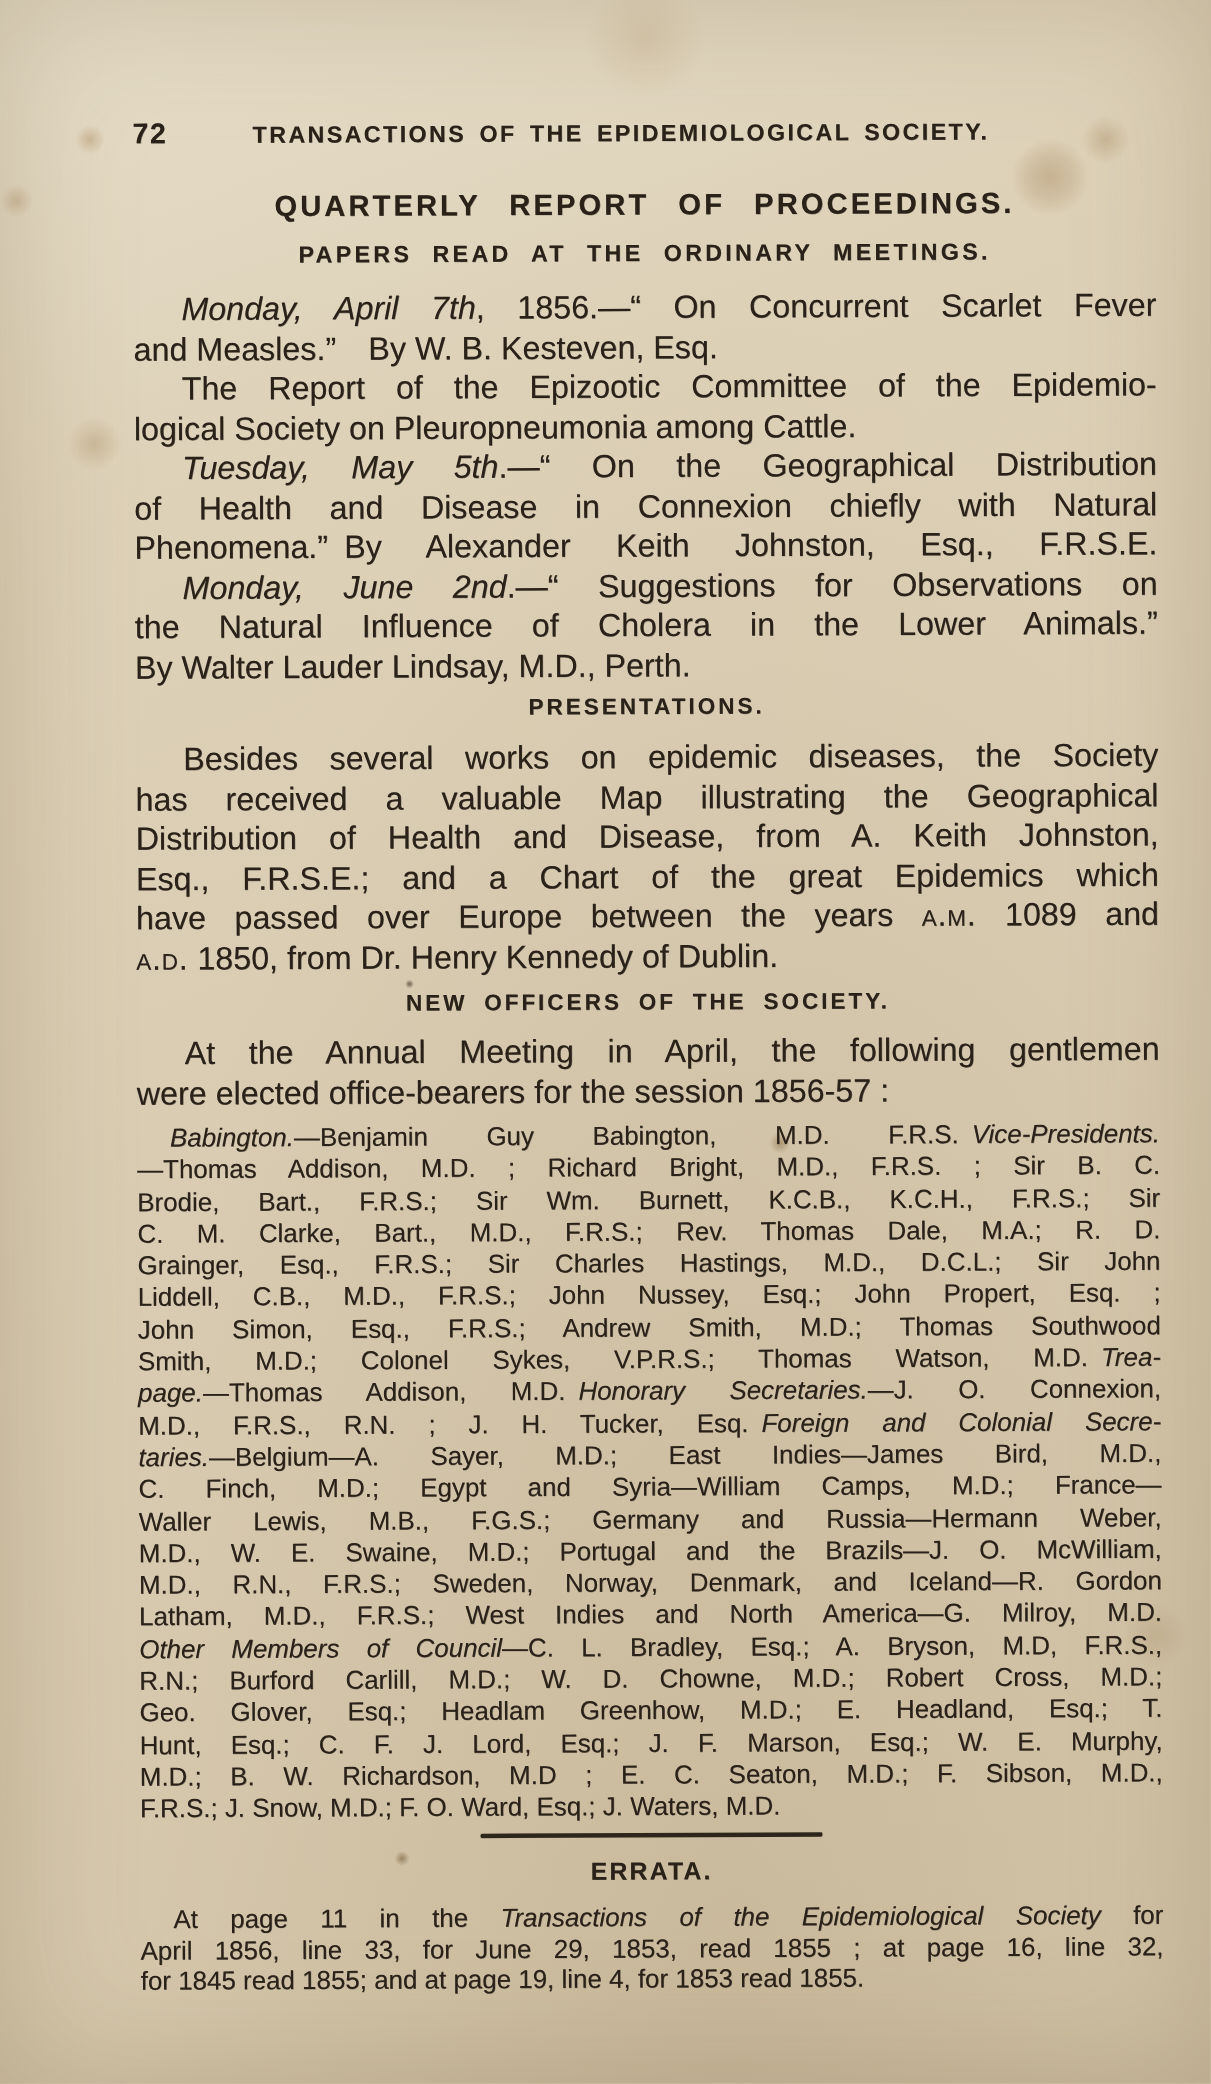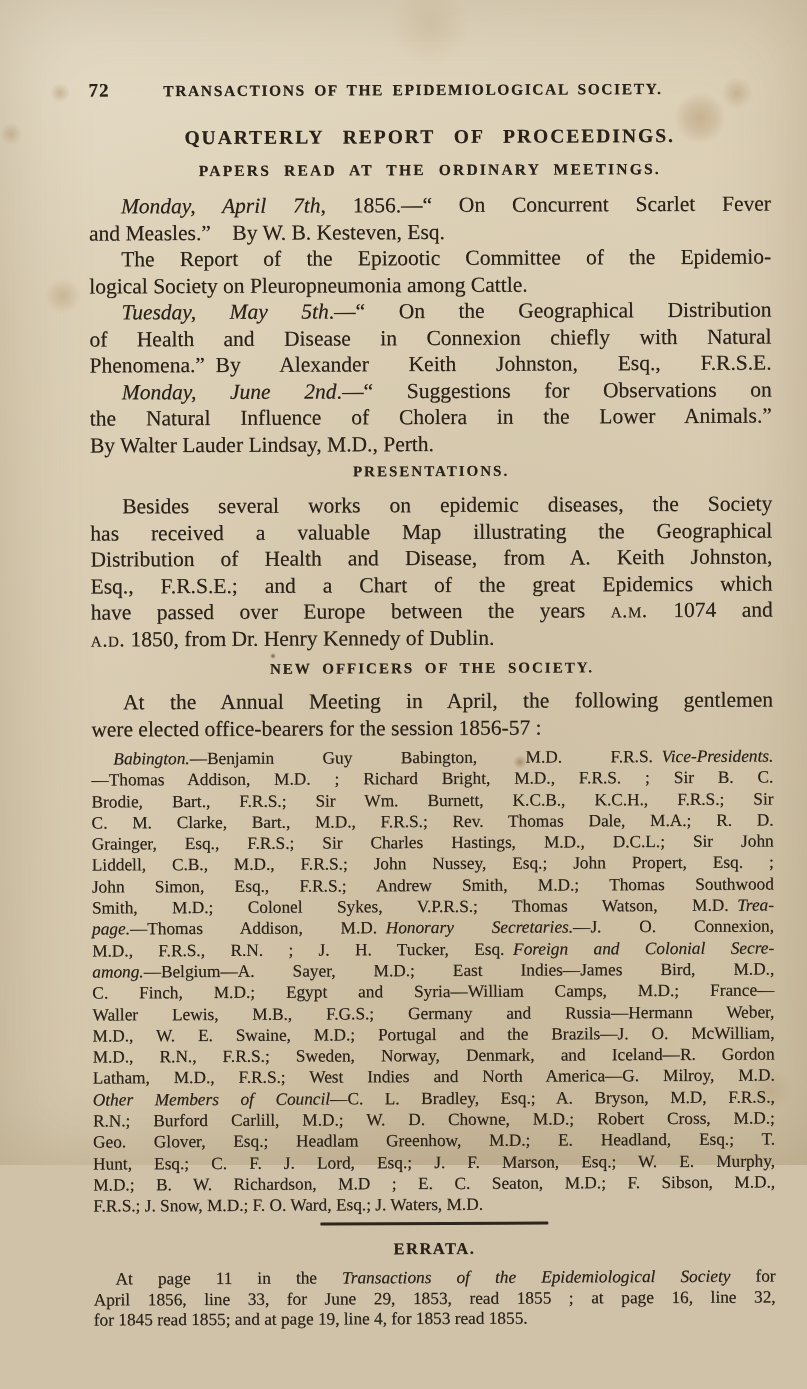--- a/index.html
+++ b/index.html
@@ -1,32 +1,32 @@
 <!DOCTYPE html>
 <html><head>
 <meta charset="utf-8">
 <style>
   html,body{margin:0;padding:0;}
   body{width:807px;height:1389px;overflow:hidden;background:#cfc2a8;}
-  .page{position:relative;width:807px;height:1165px;
+  .page{position:relative;width:807px;height:1389px;
     background:
       radial-gradient(circle at 700px 118px, rgba(148,108,58,.30) 0, rgba(148,108,58,.18) 14px, rgba(148,108,58,0) 26px),
       radial-gradient(circle at 737px 93px,  rgba(148,108,58,.28) 0, rgba(148,108,58,0) 16px),
       radial-gradient(circle at 63px 296px,  rgba(160,125,75,.30) 0, rgba(160,125,75,0) 18px),
       radial-gradient(circle at 60px 93px,   rgba(150,112,62,.32) 0, rgba(150,112,62,0) 10px),
       radial-gradient(circle at 11px 134px,  rgba(150,112,62,.28) 0, rgba(150,112,62,0) 11px),
       radial-gradient(circle at 520px 762px, rgba(120,85,45,.45) 0, rgba(120,85,45,0) 7px),
       radial-gradient(circle at 268px 1239px,rgba(110,82,46,.55) 0, rgba(110,82,46,0) 5px),
       radial-gradient(circle at 273px 656px, rgba(55,42,28,.65) 0, rgba(55,42,28,0) 3px),
       radial-gradient(circle at 430px 26px,  rgba(150,115,65,.14) 0, rgba(150,115,65,0) 40px),
       radial-gradient(circle at 770px 1090px,rgba(150,115,65,.18) 0, rgba(150,115,65,0) 22px),
       radial-gradient(ellipse at 60% 105%,   rgba(130,100,60,.15) 0, rgba(130,100,60,0) 420px),
       linear-gradient(160deg,#e7dec9 0%,#ddd1b8 22%,#d8cbb1 55%,#d3c5a9 100%);
     box-shadow:inset 0 0 90px rgba(115,92,58,.28);
-    font-family:Liberation Serif, serif;color:#2a2219;}
+    font-family:Liberation Sans, sans-serif;color:#2a2219;}
   .col{position:absolute;left:88px;top:0;width:682px;height:1389px;
     transform:rotate(-0.25deg);transform-origin:50% 0;}
   .txtink{text-shadow:0.25px 0.25px 0 rgba(40,32,22,.5);}
   .running{position:absolute;top:78px;left:0;width:100%;display:flex;align-items:baseline;}
   .pgnum{font-size:19px;font-weight:bold;letter-spacing:1px;}
   .runtitle{flex:1;text-align:center;font-size:15.5px;font-weight:bold;letter-spacing:1.6px;margin-right:54px;word-spacing:3px;}
   .h{position:absolute;left:0;width:100%;margin:0;text-align:center;font-weight:bold;}
   .title{top:126px;font-size:19.5px;letter-spacing:2px;word-spacing:12px;}
   .sub{top:161px;font-size:15.5px;letter-spacing:2.2px;word-spacing:7px;}
   .small-h{font-size:15px;letter-spacing:2px;word-spacing:5px;}
@@ -75,41 +75,41 @@
         <div class="tline"><span>the Natural Influence of Cholera in the Lower Animals.”</span></div>
         <div class="tline last"><span>By Walter Lauder Lindsay, M.D., Perth.</span></div>
       </div>
 
     <div class="h small-h pres-h">PRESENTATIONS.</div>
     <div class="lines body pres">
         <div class="tline indent"><span>Besides several works on epidemic diseases, the Society</span></div>
         <div class="tline"><span>has received a valuable Map illustrating the Geographical</span></div>
         <div class="tline"><span>Distribution of Health and Disease, from A. Keith Johnston,</span></div>
         <div class="tline"><span>Esq., F.R.S.E.; and a Chart of the great Epidemics which</span></div>
-        <div class="tline"><span>have passed over Europe between the years </span><span class="sc">a.m.</span><span> 1074 and</span></div>
+        <div class="tline"><span>have passed over Europe between the years </span><span class="sc">a.m.</span><span> 1089 and</span></div>
         <div class="tline last"><span class="sc">a.d.</span><span> 1850, from Dr. Henry Kennedy of Dublin.</span></div>
       </div>
 
     <div class="h small-h off-h">NEW OFFICERS OF THE SOCIETY.</div>
     <div class="lines body off-intro">
         <div class="tline indent"><span>At the Annual Meeting in April, the following gentlemen</span></div>
         <div class="tline last"><span>were elected office-bearers for the session 1856-57 :</span></div>
       </div>
     <div class="lines small off-list">
         <div class="tline indent"><span class="i">Babington.</span><span>—Benjamin Guy Babington, M.D. F.R.S. </span><span class="i">Vice-Presidents.</span></div>
         <div class="tline"><span>—Thomas Addison, M.D. ; Richard Bright, M.D., F.R.S. ; Sir B. C.</span></div>
         <div class="tline"><span>Brodie, Bart., F.R.S.; Sir Wm. Burnett, K.C.B., K.C.H., F.R.S.; Sir</span></div>
         <div class="tline"><span>C. M. Clarke, Bart., M.D., F.R.S.; Rev. Thomas Dale, M.A.; R. D.</span></div>
         <div class="tline"><span>Grainger, Esq., F.R.S.; Sir Charles Hastings, M.D., D.C.L.; Sir John</span></div>
         <div class="tline"><span>Liddell, C.B., M.D., F.R.S.; John Nussey, Esq.; John Propert, Esq. ;</span></div>
         <div class="tline"><span>John Simon, Esq., F.R.S.; Andrew Smith, M.D.; Thomas Southwood</span></div>
         <div class="tline"><span>Smith, M.D.; Colonel Sykes, V.P.R.S.; Thomas Watson, M.D. </span><span class="i">Trea-</span></div>
         <div class="tline"><span class="i">page.</span><span>—Thomas Addison, M.D. </span><span class="i">Honorary Secretaries.</span><span>—J. O. Connexion,</span></div>
         <div class="tline"><span>M.D., F.R.S., R.N. ; J. H. Tucker, Esq. </span><span class="i">Foreign and Colonial Secre-</span></div>
-        <div class="tline"><span class="i">among.</span><span>—Belgium—A. Sayer, M.D.; East Indies—James Bird, M.D.,</span></div>
+        <div class="tline"><span class="i">taries.</span><span>—Belgium—A. Sayer, M.D.; East Indies—James Bird, M.D.,</span></div>
         <div class="tline"><span>C. Finch, M.D.; Egypt and Syria—William Camps, M.D.; France—</span></div>
         <div class="tline"><span>Waller Lewis, M.B., F.G.S.; Germany and Russia—Hermann Weber,</span></div>
         <div class="tline"><span>M.D., W. E. Swaine, M.D.; Portugal and the Brazils—J. O. McWilliam,</span></div>
         <div class="tline"><span>M.D., R.N., F.R.S.; Sweden, Norway, Denmark, and Iceland—R. Gordon</span></div>
         <div class="tline"><span>Latham, M.D., F.R.S.; West Indies and North America—G. Milroy, M.D.</span></div>
         <div class="tline"><span class="i">Other Members of Council</span><span>—C. L. Bradley, Esq.; A. Bryson, M.D, F.R.S.,</span></div>
         <div class="tline"><span>R.N.; Burford Carlill, M.D.; W. D. Chowne, M.D.; Robert Cross, M.D.;</span></div>
         <div class="tline"><span>Geo. Glover, Esq.; Headlam Greenhow, M.D.; E. Headland, Esq.; T.</span></div>
         <div class="tline"><span>Hunt, Esq.; C. F. J. Lord, Esq.; J. F. Marson, Esq.; W. E. Murphy,</span></div>
         <div class="tline"><span>M.D.; B. W. Richardson, M.D ; E. C. Seaton, M.D.; F. Sibson, M.D.,</span></div>

